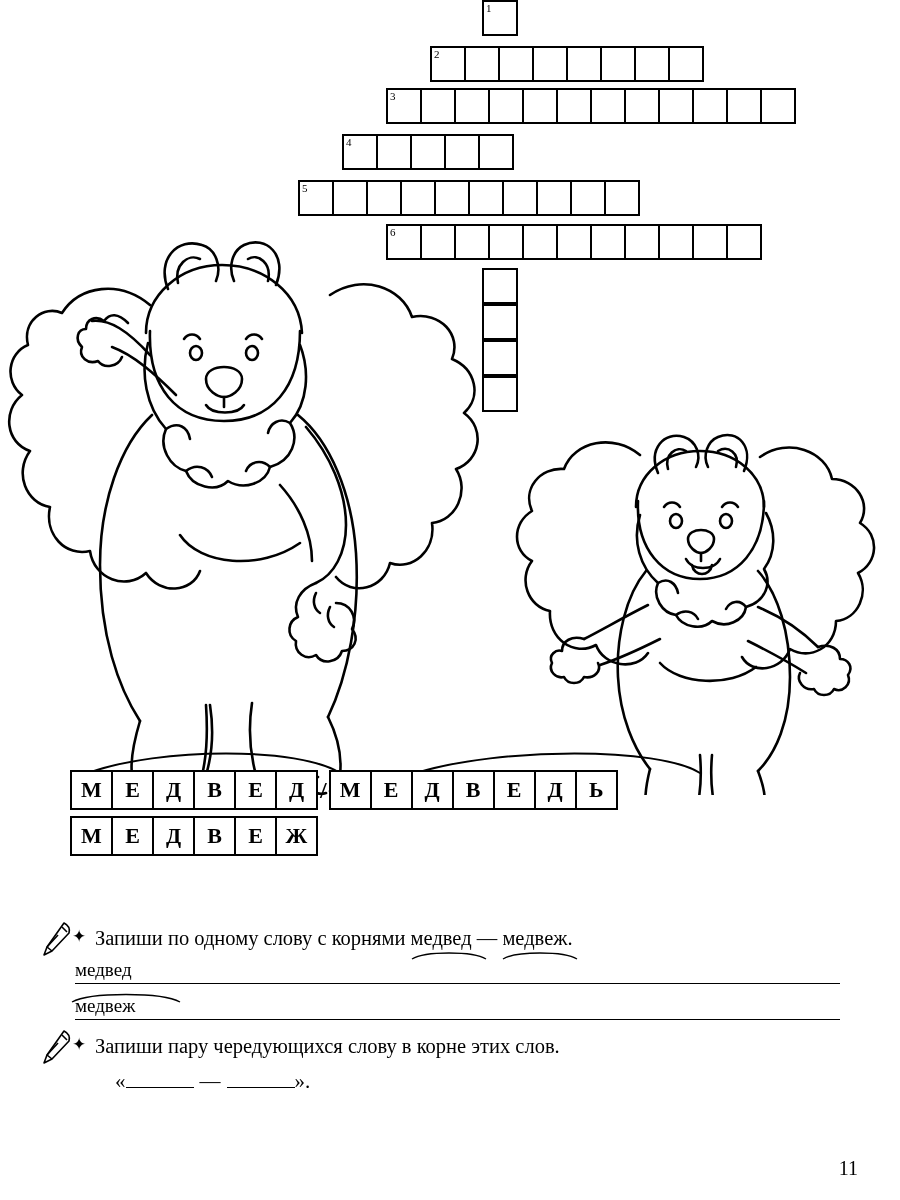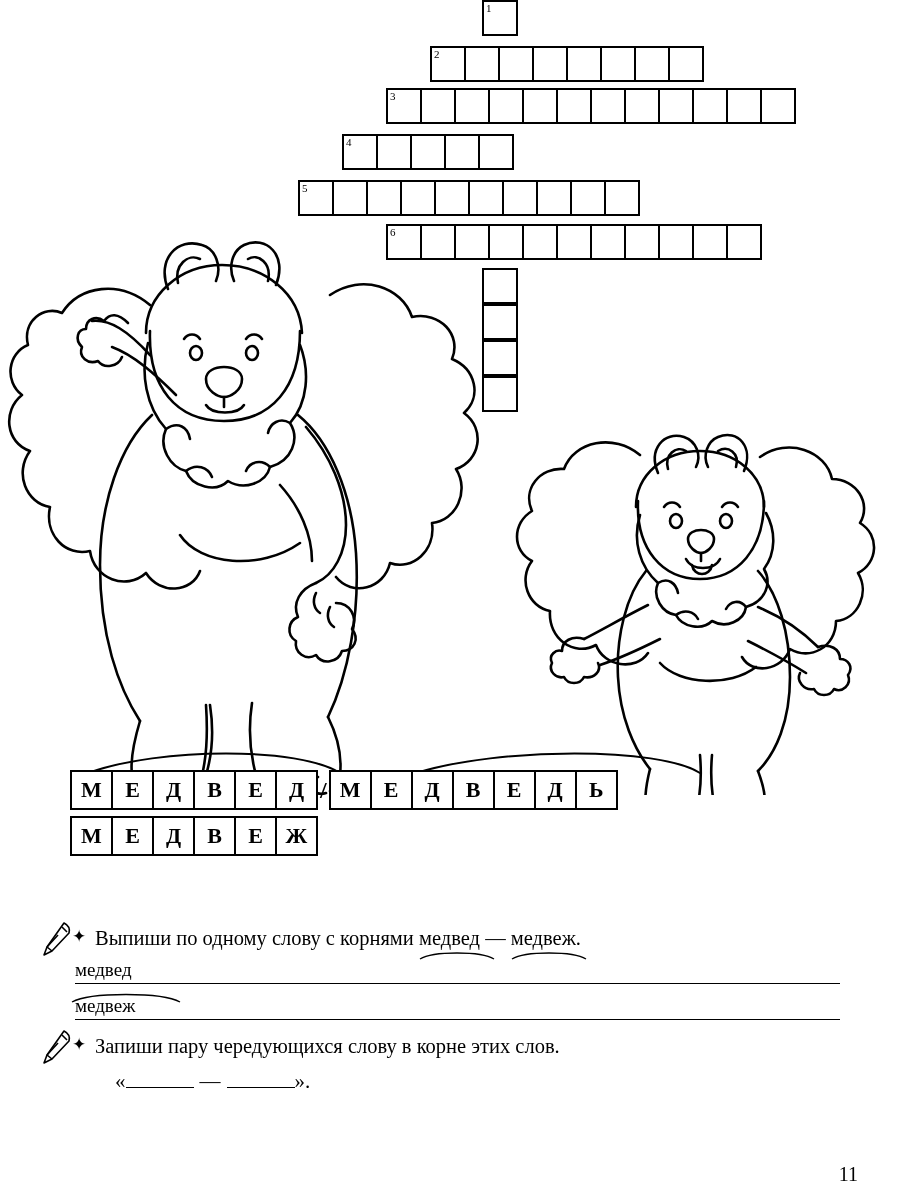--- a/index.html
+++ b/index.html
@@ -171,21 +171,21 @@
   .underword svg {
     position: absolute;
     left: 0;
     bottom: -9px;
   }
 
   
   #pagenum {
     position: absolute;
     right: 42px;
-    bottom: 14px;
+    bottom: 20px;
     font-size: 20px;
     font-family: "Liberation Serif", serif;
   }
 </style>
 </head>
 <body>
 
 <div class="page">
 
   <div id="crossword">
@@ -451,21 +451,21 @@
       <span class="pen-icon">
         <svg width="34" height="36" viewBox="0 0 34 36" fill="none" stroke="#000" stroke-width="1.6" stroke-linejoin="round">
           <path d="M24 2 C28 4 30 8 29 12 L12 30 L4 34 L7 26 L24 2Z"></path>
           <path d="M22 6 L27 11"></path>
           <path d="M12 30 L7 26"></path>
           <path d="M7 26 L18 14"></path>
         </svg>
       </span>
       <span class="bullet">✦</span>
       <div class="task-text">
-        <span>Выпиши по одному слову с корнями </span><span class="underword"><span>медвед</span><svg width="76" height="10" viewBox="0 0 76 10" fill="none" stroke="#000" stroke-width="1.4">
+        <span>Запиши по одному слову с корнями </span><span class="underword"><span>медвед</span><svg width="76" height="10" viewBox="0 0 76 10" fill="none" stroke="#000" stroke-width="1.4">
               <path d="M1 9 C14 1 62 1 75 9"></path>
             </svg></span><span> — </span><span class="underword"><span>медвеж</span><svg width="76" height="10" viewBox="0 0 76 10" fill="none" stroke="#000" stroke-width="1.4">
               <path d="M1 9 C14 1 62 1 75 9"></path>
             </svg></span><span>.</span>
       </div>
     </div>
 
     <div class="writeline">
       <span class="lbl">медвед</span>
       <span class="rule"></span>

